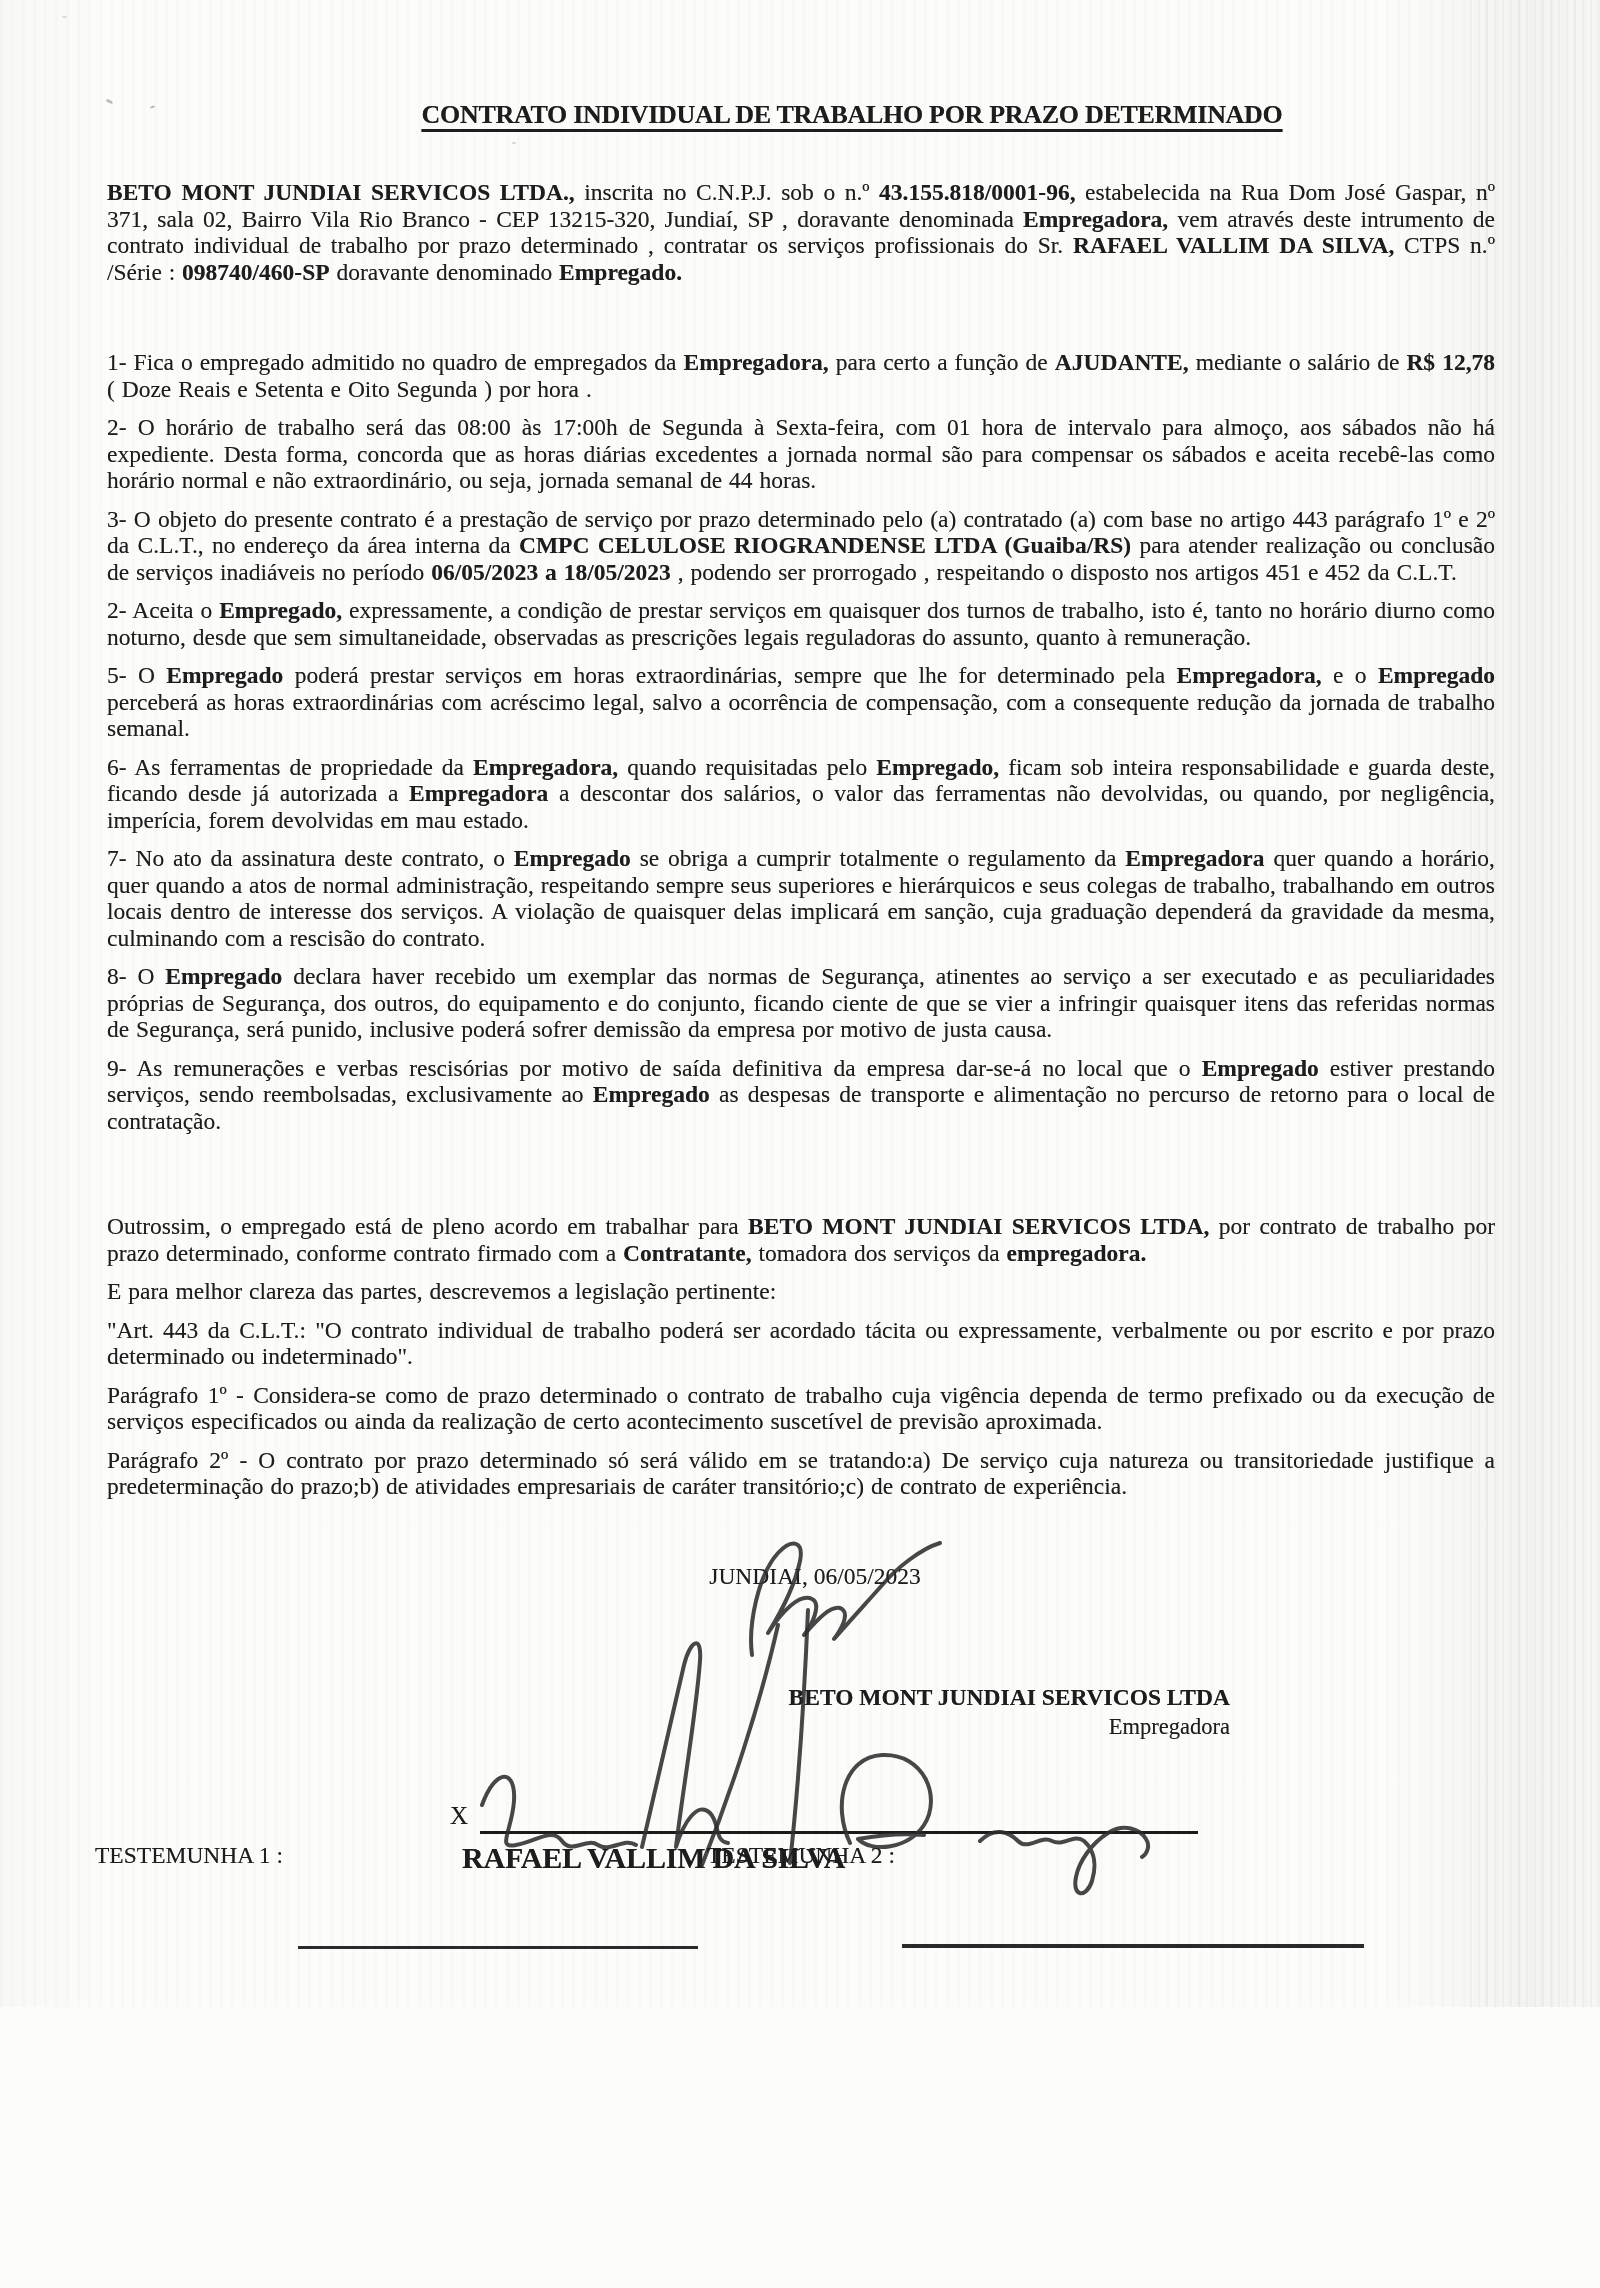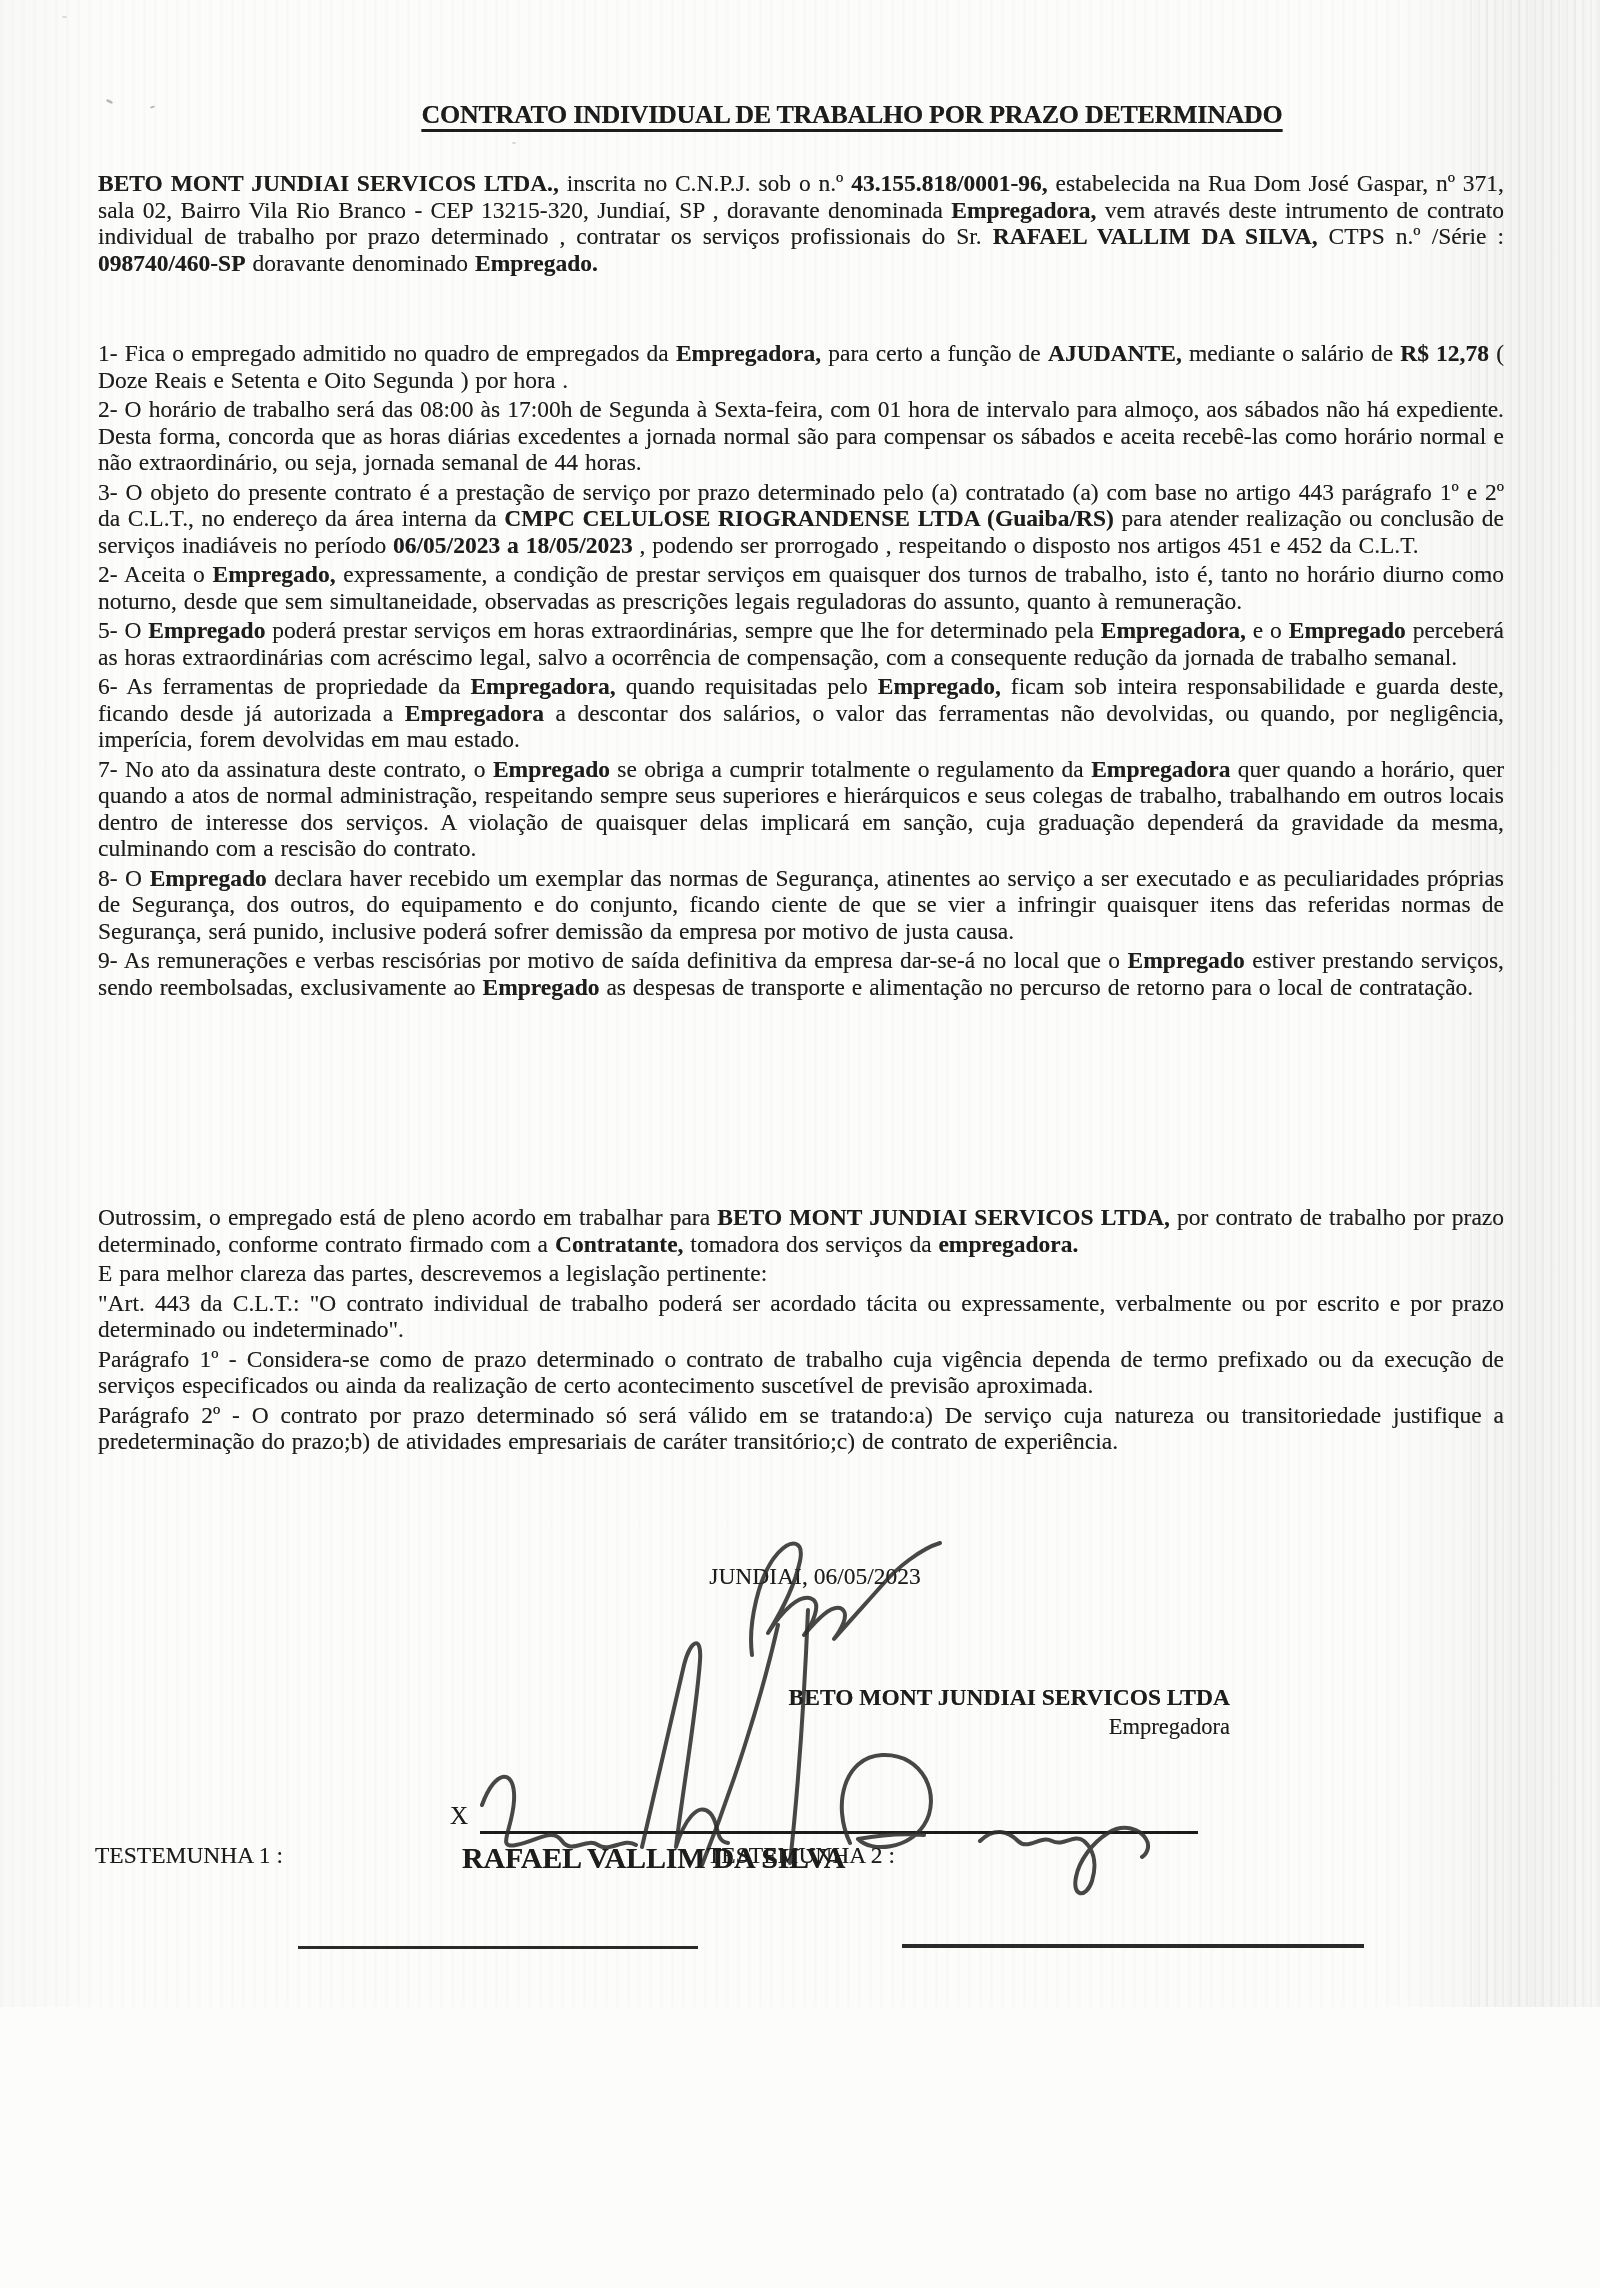--- a/index.html
+++ b/index.html
@@ -36,21 +36,21 @@
     text-underline-offset:6px;
   }
 
   .textblock{
     position:absolute;left:95px;width:1412px;
     font-size:23.5px;line-height:26.5px;
     text-align:justify;
     word-spacing:1px;
     text-shadow:0 0 0.5px rgba(0,0,0,0.4);
   }
-  .textblock p{margin:3px;}
+  .textblock p{margin:12px;}
   .b{font-weight:bold;}
 
   .intro{top:167px;}
   .clauses{top:337px;}
   .closing{top:1201px;}
 
   .dateline{
     position:absolute;left:400px;top:1563px;width:830px;
     text-align:center;font-size:23.5px;
     text-shadow:0 0 0.5px rgba(0,0,0,0.4);

